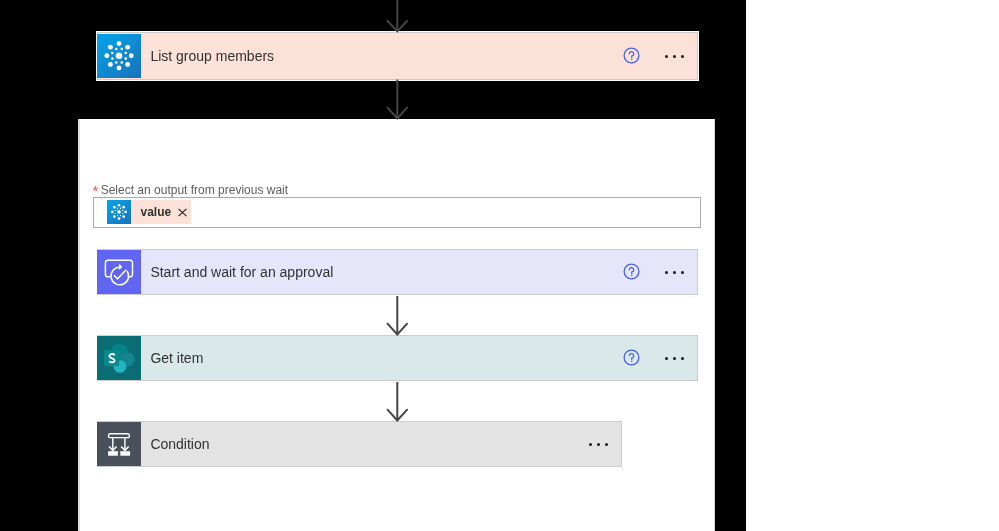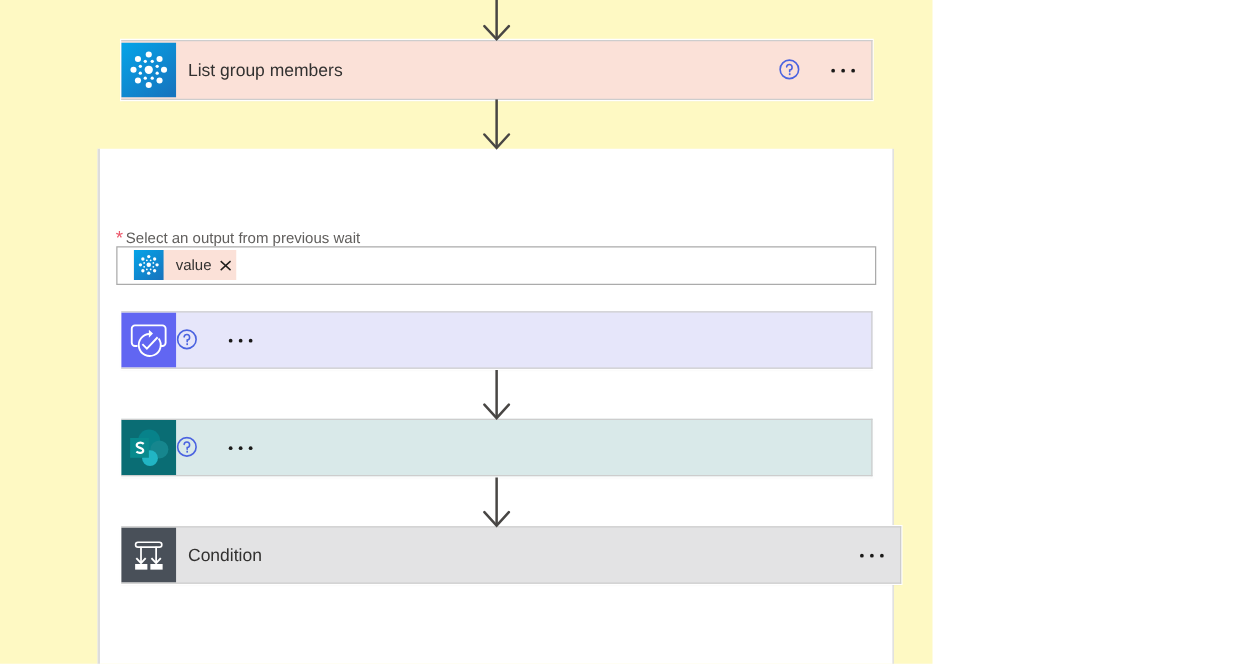--- a/index.html
+++ b/index.html
@@ -1,18 +1,18 @@
 <!DOCTYPE html>
 <html><head>
 <meta charset="utf-8">
 <style>
   html,body{margin:0;padding:0;}
   body{width:999px;height:531px;overflow:hidden;background:#ffffff;
        font-family:"Liberation Sans",sans-serif;}
-  #canvas{position:absolute;left:0;top:0;width:746px;height:531px;background:#fef9c3;overflow:hidden;}
+  #canvas{position:absolute;left:0;top:0;width:746px;height:531px;background:#000000;overflow:hidden;}
 
   .card{position:absolute;display:flex;align-items:stretch;box-sizing:border-box;
         border:1px solid #cdcdcd;border-left:none;
         box-shadow:0 0 0 1px #ffffff, 0 1px 1.6px rgba(0,0,0,.055);}
   .card-icon{width:44px;height:44px;flex:0 0 44px;display:block;align-self:center;}
   .card-icon svg{display:block;}
   .card-title{font-size:14px;color:#323130;align-self:center;flex:1;padding-left:9.4px;letter-spacing:0;}
   .card-right{display:flex;align-items:center;}
   .help{width:17px;height:17px;margin-right:25px;position:relative;top:-0.5px;}
   .ellipsis{display:flex;align-items:center;gap:5.2px;margin-right:13px;}
@@ -27,21 +27,21 @@
   #foreach-header::before{content:"";position:absolute;left:0;top:0;width:1.5px;height:44px;background:#fff;}
   #foreach-header .card-icon{width:44px;height:44px;flex:0 0 44px;margin-left:0;align-self:center;}
   #foreach-header .card-title{padding-left:8px;}
 
   .field-label{position:absolute;font-size:12px;color:#605e5c;line-height:14px;white-space:nowrap;}
   .req{color:#ec5569;font-size:15px;position:absolute;left:-8.2px;top:0.6px;line-height:14px;}
   .token-input{position:absolute;box-sizing:border-box;background:#fff;border:1px solid #ababab;
                display:flex;align-items:center;}
   .token{display:flex;align-items:center;background:#fbe1d8;height:24px;position:relative;top:-0.5px;}
   .token .ticon{width:24px;height:24px;flex:0 0 24px;}
-  .token .tlabel{font-size:12px;color:#323130;padding:0 0 0 9.5px;line-height:24px;}
+  .token .tlabel{font-size:12px;color:#323130;padding:0 0 0 9.5px;line-height:24px;font-weight:bold;}
   .token .tclose{width:9px;height:9px;margin:0 4.5px 0 6.5px;}
 </style>
 </head>
 <body>
 
 <div id="canvas">
   <svg id="connectors" style="position:absolute;left:0;top:0;width:746px;height:531px;pointer-events:none;z-index:5" viewBox="0 0 746 531">
     <g stroke="#484644" stroke-width="2" fill="none" stroke-linecap="butt">
       <path d="M397.3 -10 L397.3 31.3"></path>
       <path d="M387.5 20.9 L397.3 31.4 L407.1 20.9" stroke-linecap="round"></path>
@@ -128,20 +128,21 @@
         <rect width="44" height="44" fill="#6166f2"></rect>
         <g fill="none" stroke="#ffffff" stroke-width="1.5" stroke-linecap="butt">
           <path d="M8.4 24.2 L8.4 12.9 A2.6 2.6 0 0 1 11.0 10.3 L32.9 10.3 A2.6 2.6 0 0 1 35.5 12.9 L35.5 24.2
                    A2.6 2.6 0 0 1 32.9 26.8 L31.0 26.8 M13.0 26.8 L11.0 26.8 A2.6 2.6 0 0 1 8.4 24.2"></path>
           <path d="M22.6 17.2 A8.8 8.8 0 1 0 29.9 20.8"></path>
           <path d="M16.9 25.3 L20.5 28.9 L29.1 19.8" stroke-linejoin="miter"></path>
         </g>
         <path d="M22.1 13.8 L25.4 16.8 L22.1 20.1 Z" fill="#ffffff"></path>
       </svg>
     </div>
+    <div class="card-title">Start and wait for an approval</div>
     <div class="card-right">
       <svg class="help" viewBox="0 0 17 17">
         <circle cx="8.5" cy="8.5" r="7.4" fill="none" stroke="#4b63e0" stroke-width="1.3"></circle>
         <path d="M6.3 6.55 a2.2 2.2 0 1 1 2.45 2.45 l0 1.45" fill="none" stroke="#4b63e0" stroke-width="1.25" stroke-linecap="round"></path>
         <rect x="8.1" y="11.6" width="1.3" height="1.5" fill="#4b63e0"></rect>
       </svg>
       <div class="ellipsis">
           <i></i>
           <i></i>
           <i></i>
@@ -155,35 +156,36 @@
         <rect width="44" height="44" fill="#0a6d74"></rect>
         <circle cx="22.3" cy="16.4" r="8.8" fill="#07828a"></circle>
         <circle cx="30.5" cy="23.5" r="7.2" fill="#16868e"></circle>
         <circle cx="23.0" cy="30.5" r="6.3" fill="#21b5c4"></circle>
         <rect x="7.1" y="14.4" width="15.0" height="15.8" fill="#088a8d"></rect>
         <path d="M18.0 19.1 c-1.15 -1.0 -3.0 -1.25 -4.25 -0.75 c-1.55 0.6 -1.75 2.15 -0.75 2.95
                  c1.05 0.85 2.75 1.1 3.8 1.85 c1.25 0.9 0.95 2.5 -0.5 2.95
                  c-1.4 0.45 -3.1 0.1 -4.2 -0.75" fill="none" stroke="#ffffff" stroke-width="1.8" stroke-linecap="butt" stroke-linejoin="round"></path>
       </svg>
     </div>
+    <div class="card-title">Get item</div>
     <div class="card-right">
       <svg class="help" viewBox="0 0 17 17">
         <circle cx="8.5" cy="8.5" r="7.4" fill="none" stroke="#4b63e0" stroke-width="1.3"></circle>
         <path d="M6.3 6.55 a2.2 2.2 0 1 1 2.45 2.45 l0 1.45" fill="none" stroke="#4b63e0" stroke-width="1.25" stroke-linecap="round"></path>
         <rect x="8.1" y="11.6" width="1.3" height="1.5" fill="#4b63e0"></rect>
       </svg>
       <div class="ellipsis">
           <i></i>
           <i></i>
           <i></i>
         </div>
     </div>
   </div>
 
-  <div class="card" style="left:97px;top:421px;width:624px;height:46px;background:#e3e3e4">
+  <div class="card" style="left:97px;top:421px;width:525px;height:46px;background:#e3e3e4">
     <div class="card-icon">
       <svg viewBox="0 0 44 44" width="44" height="44">
         <rect width="44" height="44" fill="#495059"></rect>
         <rect x="11.45" y="11.75" width="21.0" height="3.95" rx="1.95" fill="none" stroke="#ffffff" stroke-width="1.3"></rect>
         <g fill="#ffffff">
           <rect x="15.1" y="15.4" width="1.4" height="12.4"></rect>
           <rect x="27.2" y="15.4" width="1.4" height="12.4"></rect>
           <path d="M15.8 29.6 L11.5 24.9 L12.6 23.9 L15.8 27.3 L19.0 23.9 L20.1 24.9 Z"></path>
           <path d="M27.9 29.6 L23.6 24.9 L24.7 23.9 L27.9 27.3 L31.1 23.9 L32.2 24.9 Z"></path>
           <rect x="11.1" y="29.2" width="9.8" height="4.5"></rect>

